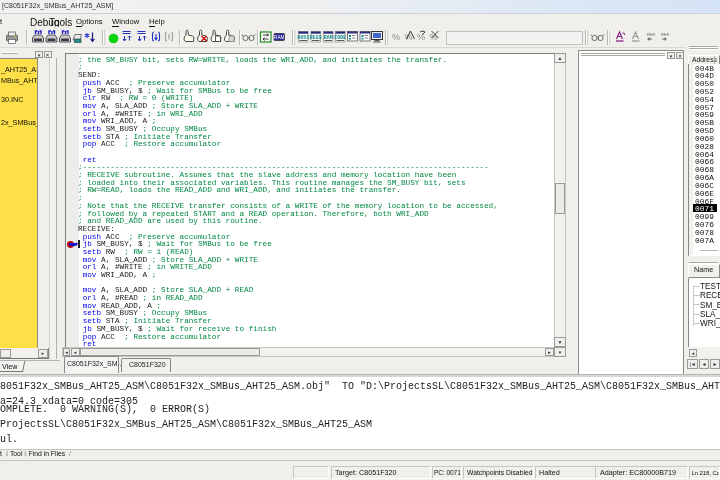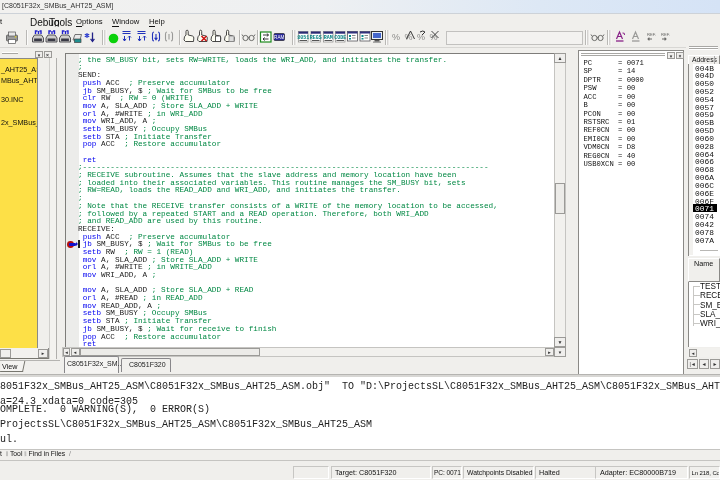--- a/index.html
+++ b/index.html
@@ -304,33 +304,20 @@
 <div class="a" style="left:121px;top:358px;width:50px;height:14px;background:#f1f0ed;border:1px solid #88878a;border-bottom:none;border-radius:2px 2px 0 0"></div>
 <div class="a" style="left:129px;top:360.5px;font-size:7px;color:#222">C8051F320</div>
 
 <div class="a" style="left:578px;top:50px;width:106px;height:325px;background:#fff;border:1px solid #8a8986"></div>
 <div class="a" style="left:581px;top:53px;width:84px">
  <div style="border-top:1px solid #a8a7a4;border-bottom:1px solid #fff;height:2px"></div>
  <div style="border-top:1px solid #a8a7a4;border-bottom:1px solid #fff;height:0px"></div>
 </div>
 <div class="a sbtn" style="left:667px;top:52px;width:8px;height:7px;line-height:6px">▾</div>
 <div class="a sbtn" style="left:676px;top:52px;width:8px;height:7px;line-height:6px;font-weight:bold">×</div>
-<pre class="a mono" style="left:583.5px;top:58.7px;font-size:7.2px;line-height:8.47px;color:#111">PC      = 0071
-SP      = 14
-DPTR    = 0000
-PSW     = 00
-ACC     = 00
-B       = 00
-PCON    = 00
-RSTSRC  = 01
-REF0CN  = 00
-EMI0CN  = 00
-VDM0CN  = D8
-REG0CN  = 40
-USB0XCN = 00</pre>
 
 <div class="a" style="left:686px;top:44px;width:34px;height:214px;background:#f0efec"></div>
 <div class="a" style="left:689px;top:46px;width:29px">
  <div style="border-top:1px solid #a8a7a4;border-bottom:1px solid #fff;height:2px"></div>
  <div style="border-top:1px solid #a8a7a4;border-bottom:1px solid #fff;height:0"></div>
 </div>
 <div class="a" style="left:688px;top:55px;width:32px;height:9.5px;background:#f0efec;border:1px solid #fff;border-right-color:#8a8986;border-bottom-color:#8a8986;font-size:6.8px;color:#111;line-height:8.5px;padding-left:3px">Address<span class="a" style="left:25px;top:0;border-left:1px solid #aaa;height:9px">&nbsp;</span></div>
 <div class="a" style="left:688px;top:63.5px;width:32px;height:192px;background:#fff;border-left:1px solid #8a8986">
   <div class="a" style="left:0;top:0;width:4px;height:191px;background:#f2f1ee"></div>
   <div class="a" style="left:0;top:0;width:32px">
@@ -346,35 +333,35 @@
         <div class="mrow">0060</div>
         <div class="mrow">0028</div>
         <div class="mrow">0064</div>
         <div class="mrow">0066</div>
         <div class="mrow">0068</div>
         <div class="mrow">006A</div>
         <div class="mrow">006C</div>
         <div class="mrow">006E</div>
         <div class="mrow">006F</div>
         <div class="mrow hi">0071</div>
-        <div class="mrow">0074</div>
-        <div class="mrow">0042</div>
+        <div class="mrow">0099</div>
+        <div class="mrow">0076</div>
         <div class="mrow">0078</div>
         <div class="mrow">007A</div>
       </div>
   <div class="a" style="left:11px;top:186px;width:18px;height:1.5px;background:#b8b7b4"></div>
 </div>
 
 <div class="a" style="left:686px;top:258px;width:34px;height:116px;background:#f0efec"></div>
 <div class="a" style="left:689px;top:262px;width:29px">
  <div style="border-top:1px solid #a8a7a4;border-bottom:1px solid #fff;height:2px"></div>
  <div style="border-top:1px solid #a8a7a4;border-bottom:1px solid #fff;height:0"></div>
 </div>
 <div class="a" style="left:688px;top:270px;width:32px;height:77px;background:#fff;border-left:1px solid #8a8986"></div>
-<div class="a" style="left:688px;top:258px;width:32px;height:24px;background:#f0efec;border:1px solid #fff;border-right-color:#8a8986;border-bottom-color:#8a8986;font-size:7.2px;color:#111;line-height:10px;padding-left:5px">Name</div>
+<div class="a" style="left:688px;top:264px;width:32px;height:14px;background:#f0efec;border:1px solid #fff;border-right-color:#8a8986;border-bottom-color:#8a8986;font-size:7.2px;color:#111;line-height:10px;padding-left:5px">Name</div>
 <div class="a" style="left:692.5px;top:285.5px;width:1px;height:40px;background:#c8c7c4"></div>
 <div class="a" style="left:692.5px;top:285.5px;width:7px;height:1px;background:#c8c7c4"></div>
     <div class="a" style="left:700px;top:281.7px;font-size:8.2px;color:#111;white-space:nowrap">TEST_DATA</div>
     <div class="a" style="left:692.5px;top:294.9px;width:7px;height:1px;background:#c8c7c4"></div>
     <div class="a" style="left:700px;top:291.1px;font-size:8.2px;color:#111;white-space:nowrap">RECEIVED</div>
     <div class="a" style="left:692.5px;top:304.3px;width:7px;height:1px;background:#c8c7c4"></div>
     <div class="a" style="left:700px;top:300.5px;font-size:8.2px;color:#111;white-space:nowrap">SM_BUSY</div>
     <div class="a" style="left:692.5px;top:313.7px;width:7px;height:1px;background:#c8c7c4"></div>
     <div class="a" style="left:700px;top:309.9px;font-size:8.2px;color:#111;white-space:nowrap">SLA_ADD</div>
     <div class="a" style="left:692.5px;top:323.1px;width:7px;height:1px;background:#c8c7c4"></div>

